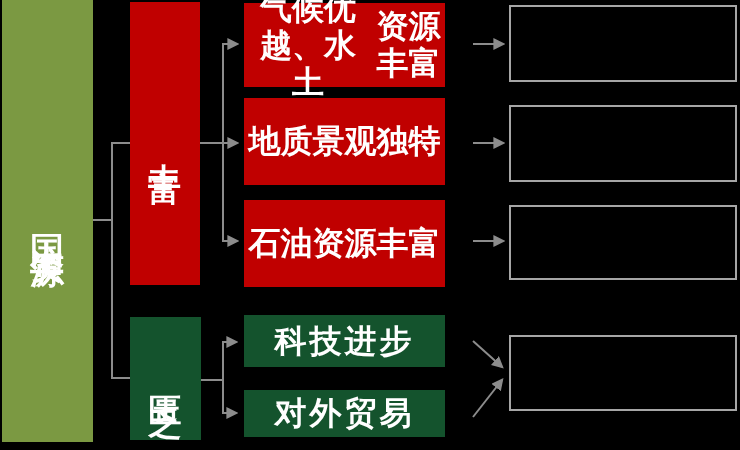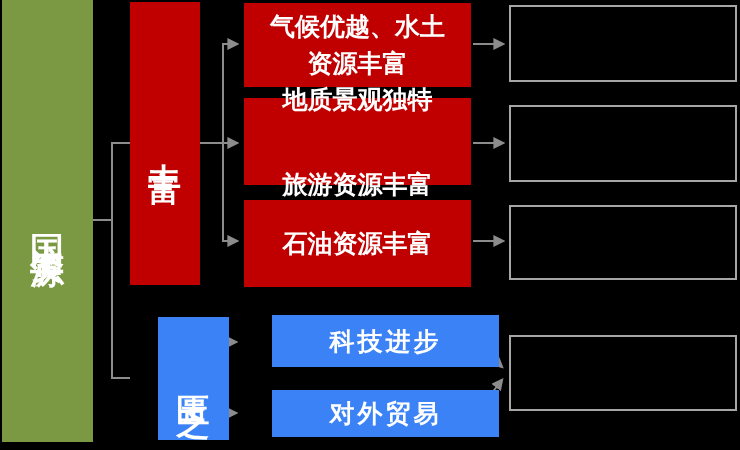--- a/index.html
+++ b/index.html
@@ -28,37 +28,37 @@
     display: flex;
     align-items: center;
     justify-content: center;
     box-sizing: border-box;
     color: #FFFFFF;
     font-weight: bold;
     text-align: center;
   }
   .fill-green { background: #7B9942; }
   .fill-red   { background: #C00000; }
-  .fill-blue  { background: #3b82f6; margin-left: 28px; }
+  .fill-blue  { background: #14532d; }
   .vtext {
     writing-mode: vertical-rl;
     text-orientation: upright;
     letter-spacing: 7px;
     line-height: 1;
   }
   .root-box    { left: 2px;   top: 0px;   width: 91px;  height: 442px; font-size: 34px; }
   .branch-rich { left: 130px; top: 2px;   width: 70px;  height: 283px; font-size: 33px; }
   .branch-scar { left: 130px; top: 317px; width: 71px;  height: 123px; font-size: 33px; }
   .branch-scar .vtext { letter-spacing: 10px; }
   .item {
     left: 244px;
-    width: 227px;
-    font-size: 25px;
+    width: 201px;
+    font-size: 32px;
     line-height: 37px;
-    flex-direction: column;
+    flex-direction: row;
   }
   .item-a { top: 3px;   height: 84px; }
   .item-b { top: 98px;  height: 87px; gap: 48px; }
   .item-c { top: 200px; height: 87px; }
   .item-d { top: 315px; height: 52px; letter-spacing: 3px; }
   .item-e { top: 390px; height: 47px; letter-spacing: 3px; }
   .result {
     position: absolute;
     left: 509px;
     width: 228px;
@@ -119,21 +119,20 @@
   <div class="box fill-blue branch-scar">
     <span class="vtext">匮乏</span>
   </div>
 
   <div class="box fill-red item item-a">
     <span>气候优越、水土</span>
     <span>资源丰富</span>
   </div>
   <div class="box fill-red item item-b">
     <span>地质景观独特</span>
-    <span>旅游资源丰富</span>
   </div>
   <div class="box fill-red item item-c">
     <span>石油资源丰富</span>
   </div>
 
   <div class="box fill-blue item item-d">
     <span>科技进步</span>
   </div>
   <div class="box fill-blue item item-e">
     <span>对外贸易</span>

